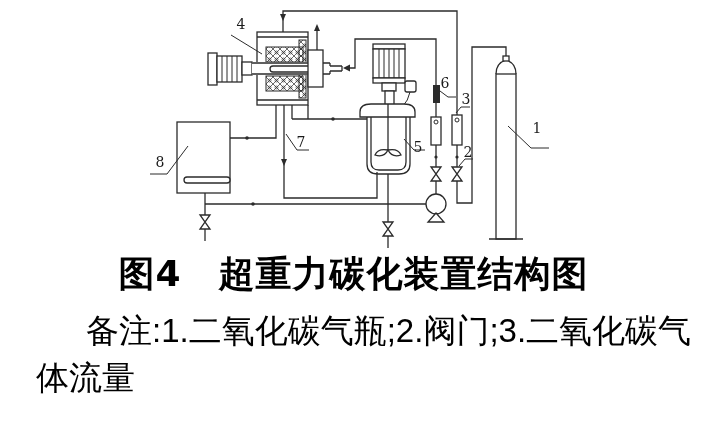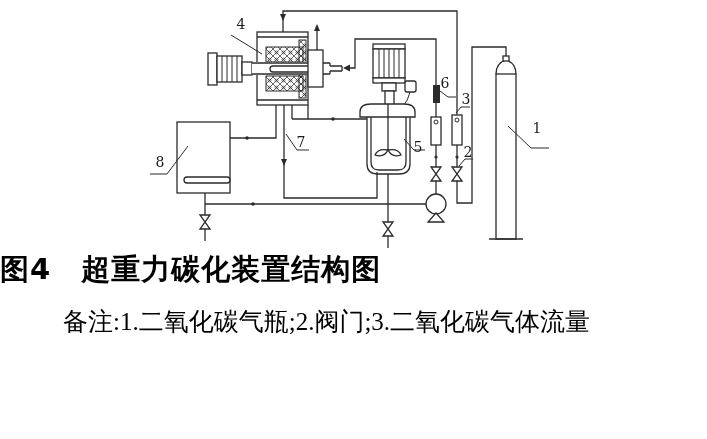--- a/index.html
+++ b/index.html
@@ -10,26 +10,27 @@
   }
   .diagram-wrap{width:707px;height:248px;}
   svg{display:block;}
   .ln{stroke:#2b2b2b;stroke-width:1.3;fill:none;}
   .thin{stroke:#2b2b2b;stroke-width:1;fill:none;}
   .box{fill:#ffffff;stroke:#2b2b2b;stroke-width:1.3;}
   .solid{fill:#2b2b2b;stroke:none;}
   .pk{fill:url(#pkpat);stroke:#2b2b2b;stroke-width:1;}
   text.callout{font-family:"DejaVu Serif","Liberation Serif",serif;font-size:14px;fill:#1a1a1a;text-anchor:middle;}
   .fig-title{
-    margin-top:2px;text-align:left;font-size:29px;font-weight:700;
+    margin-top:2px;text-align:center;font-size:36px;font-weight:700;
     font-family:"DejaVu Sans","Liberation Sans",sans-serif;letter-spacing:1px;
   }
   .fig-notes{
-    margin-top:8px;padding:0 13px;font-size:25px;line-height:47px;
-    font-family:Liberation Serif, serif;
+    margin-top:8px;padding:0 13px;font-size:33px;line-height:47px;
+    font-family:Liberation Sans, sans-serif;
+    margin-left:23px;
   }
   .fig-notes .first{text-indent:50px;}
 </style>
 </head>
 <body>
 
 <div class="diagram-wrap">
 <svg width="707" height="248" viewBox="0 0 707 248" xmlns="http://www.w3.org/2000/svg">
   <defs>
     <pattern id="pkpat" width="7" height="7" patternUnits="userSpaceOnUse">

